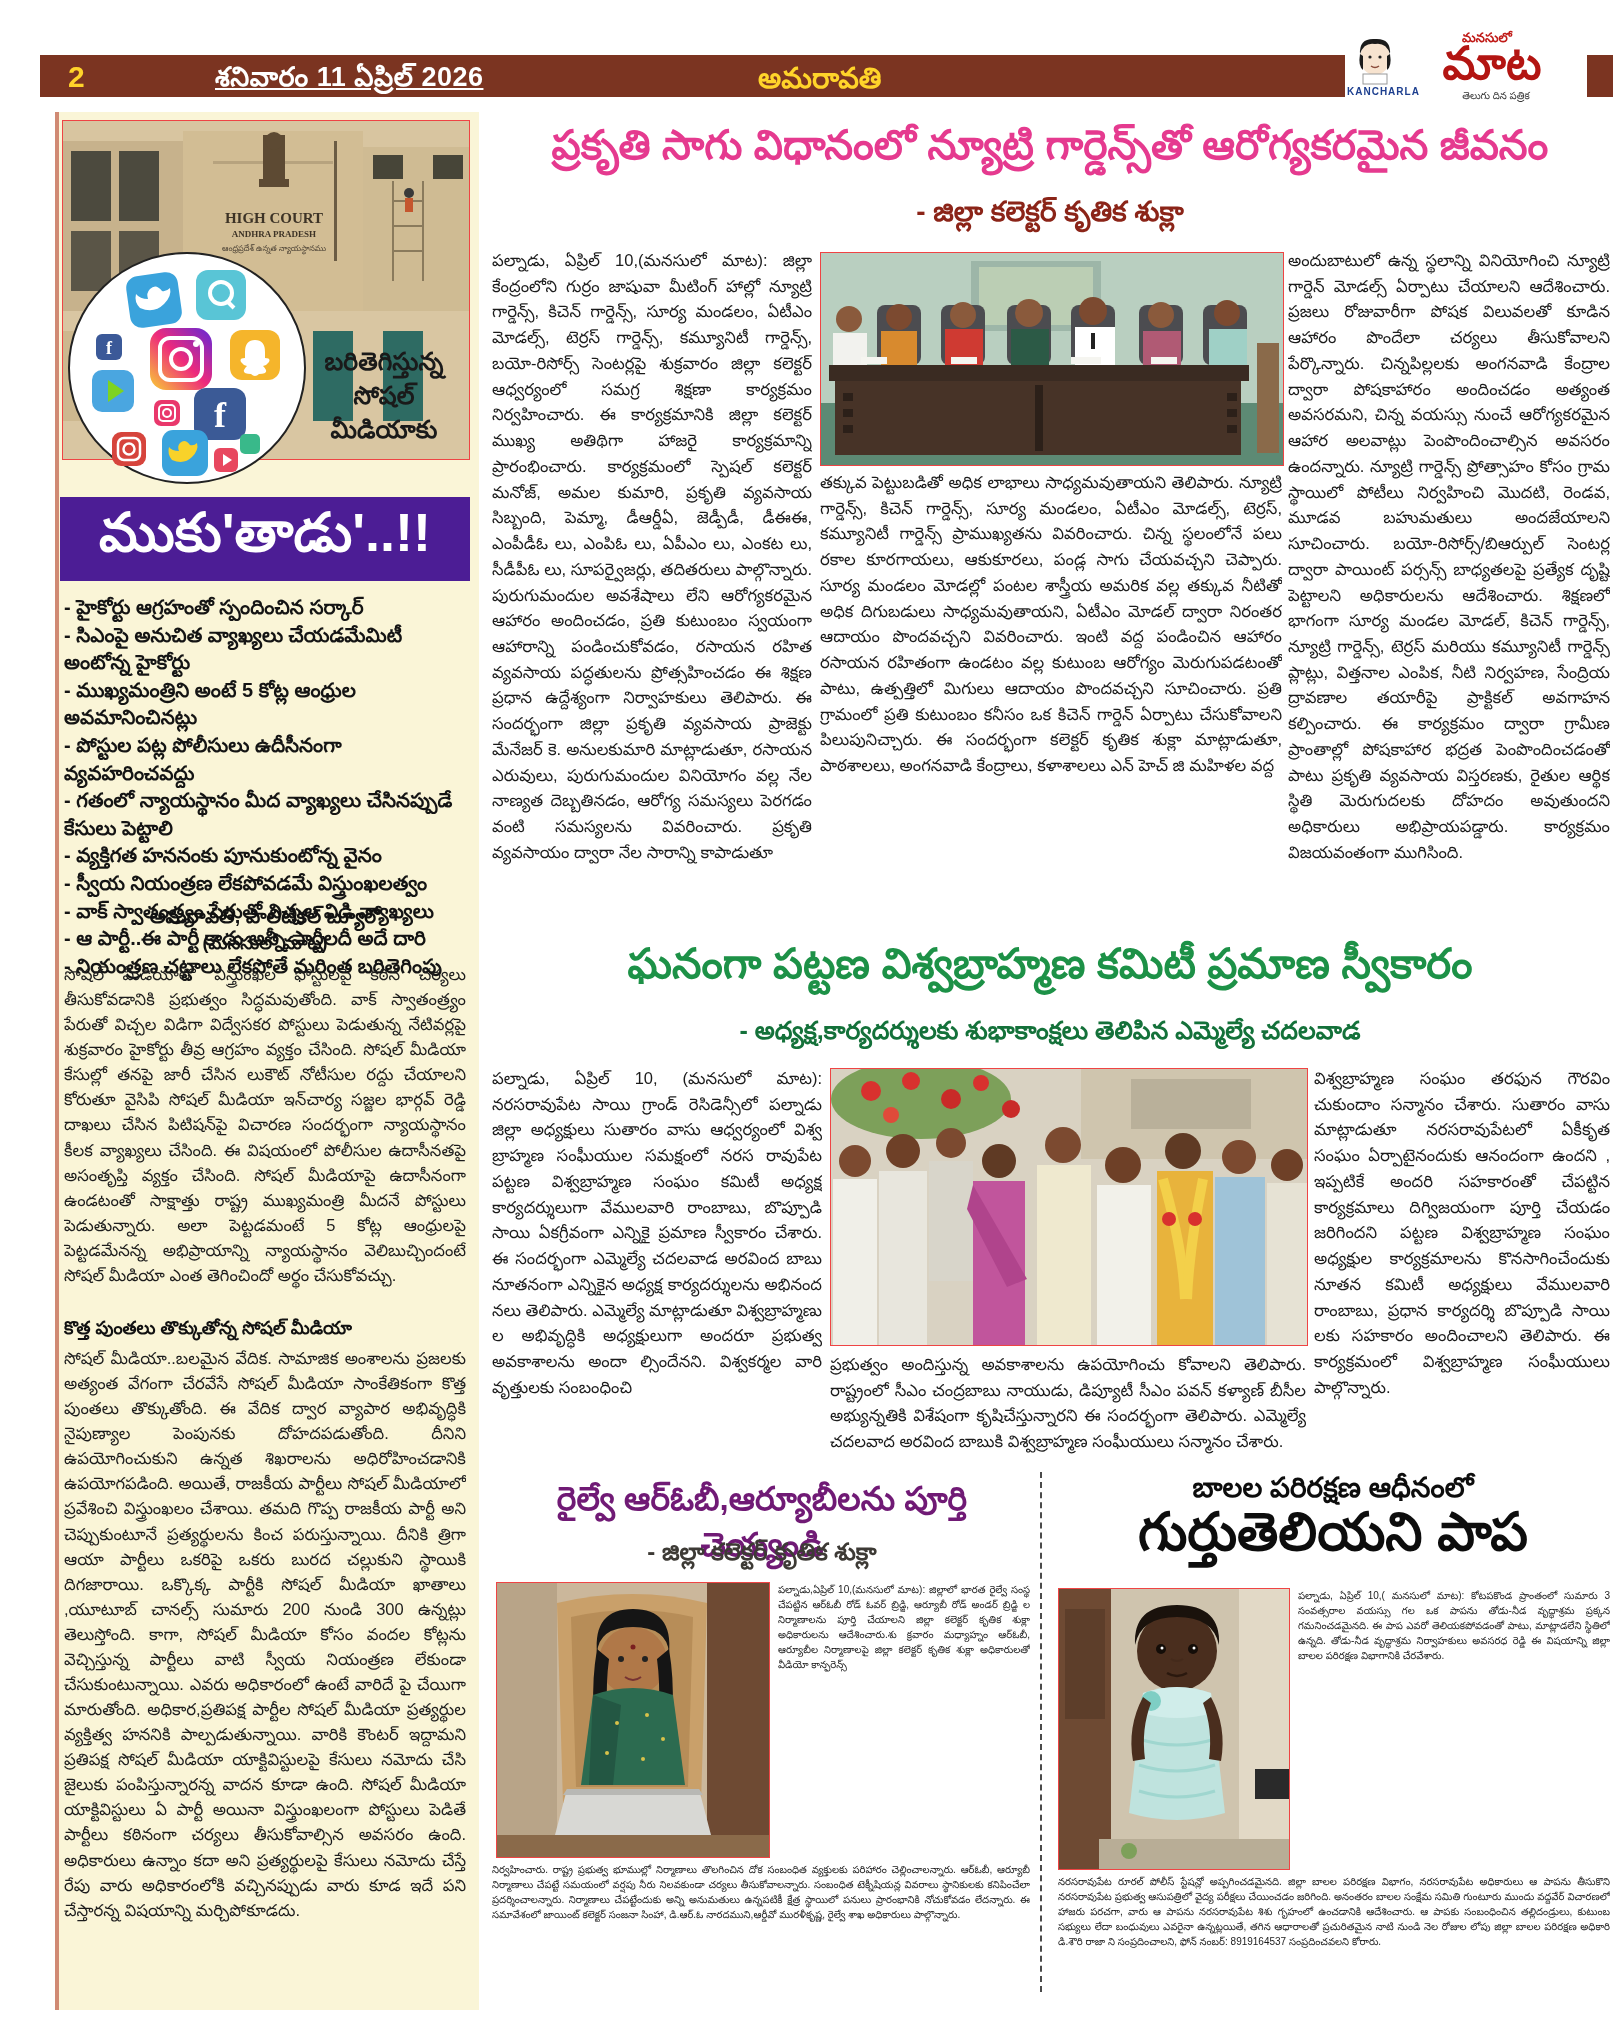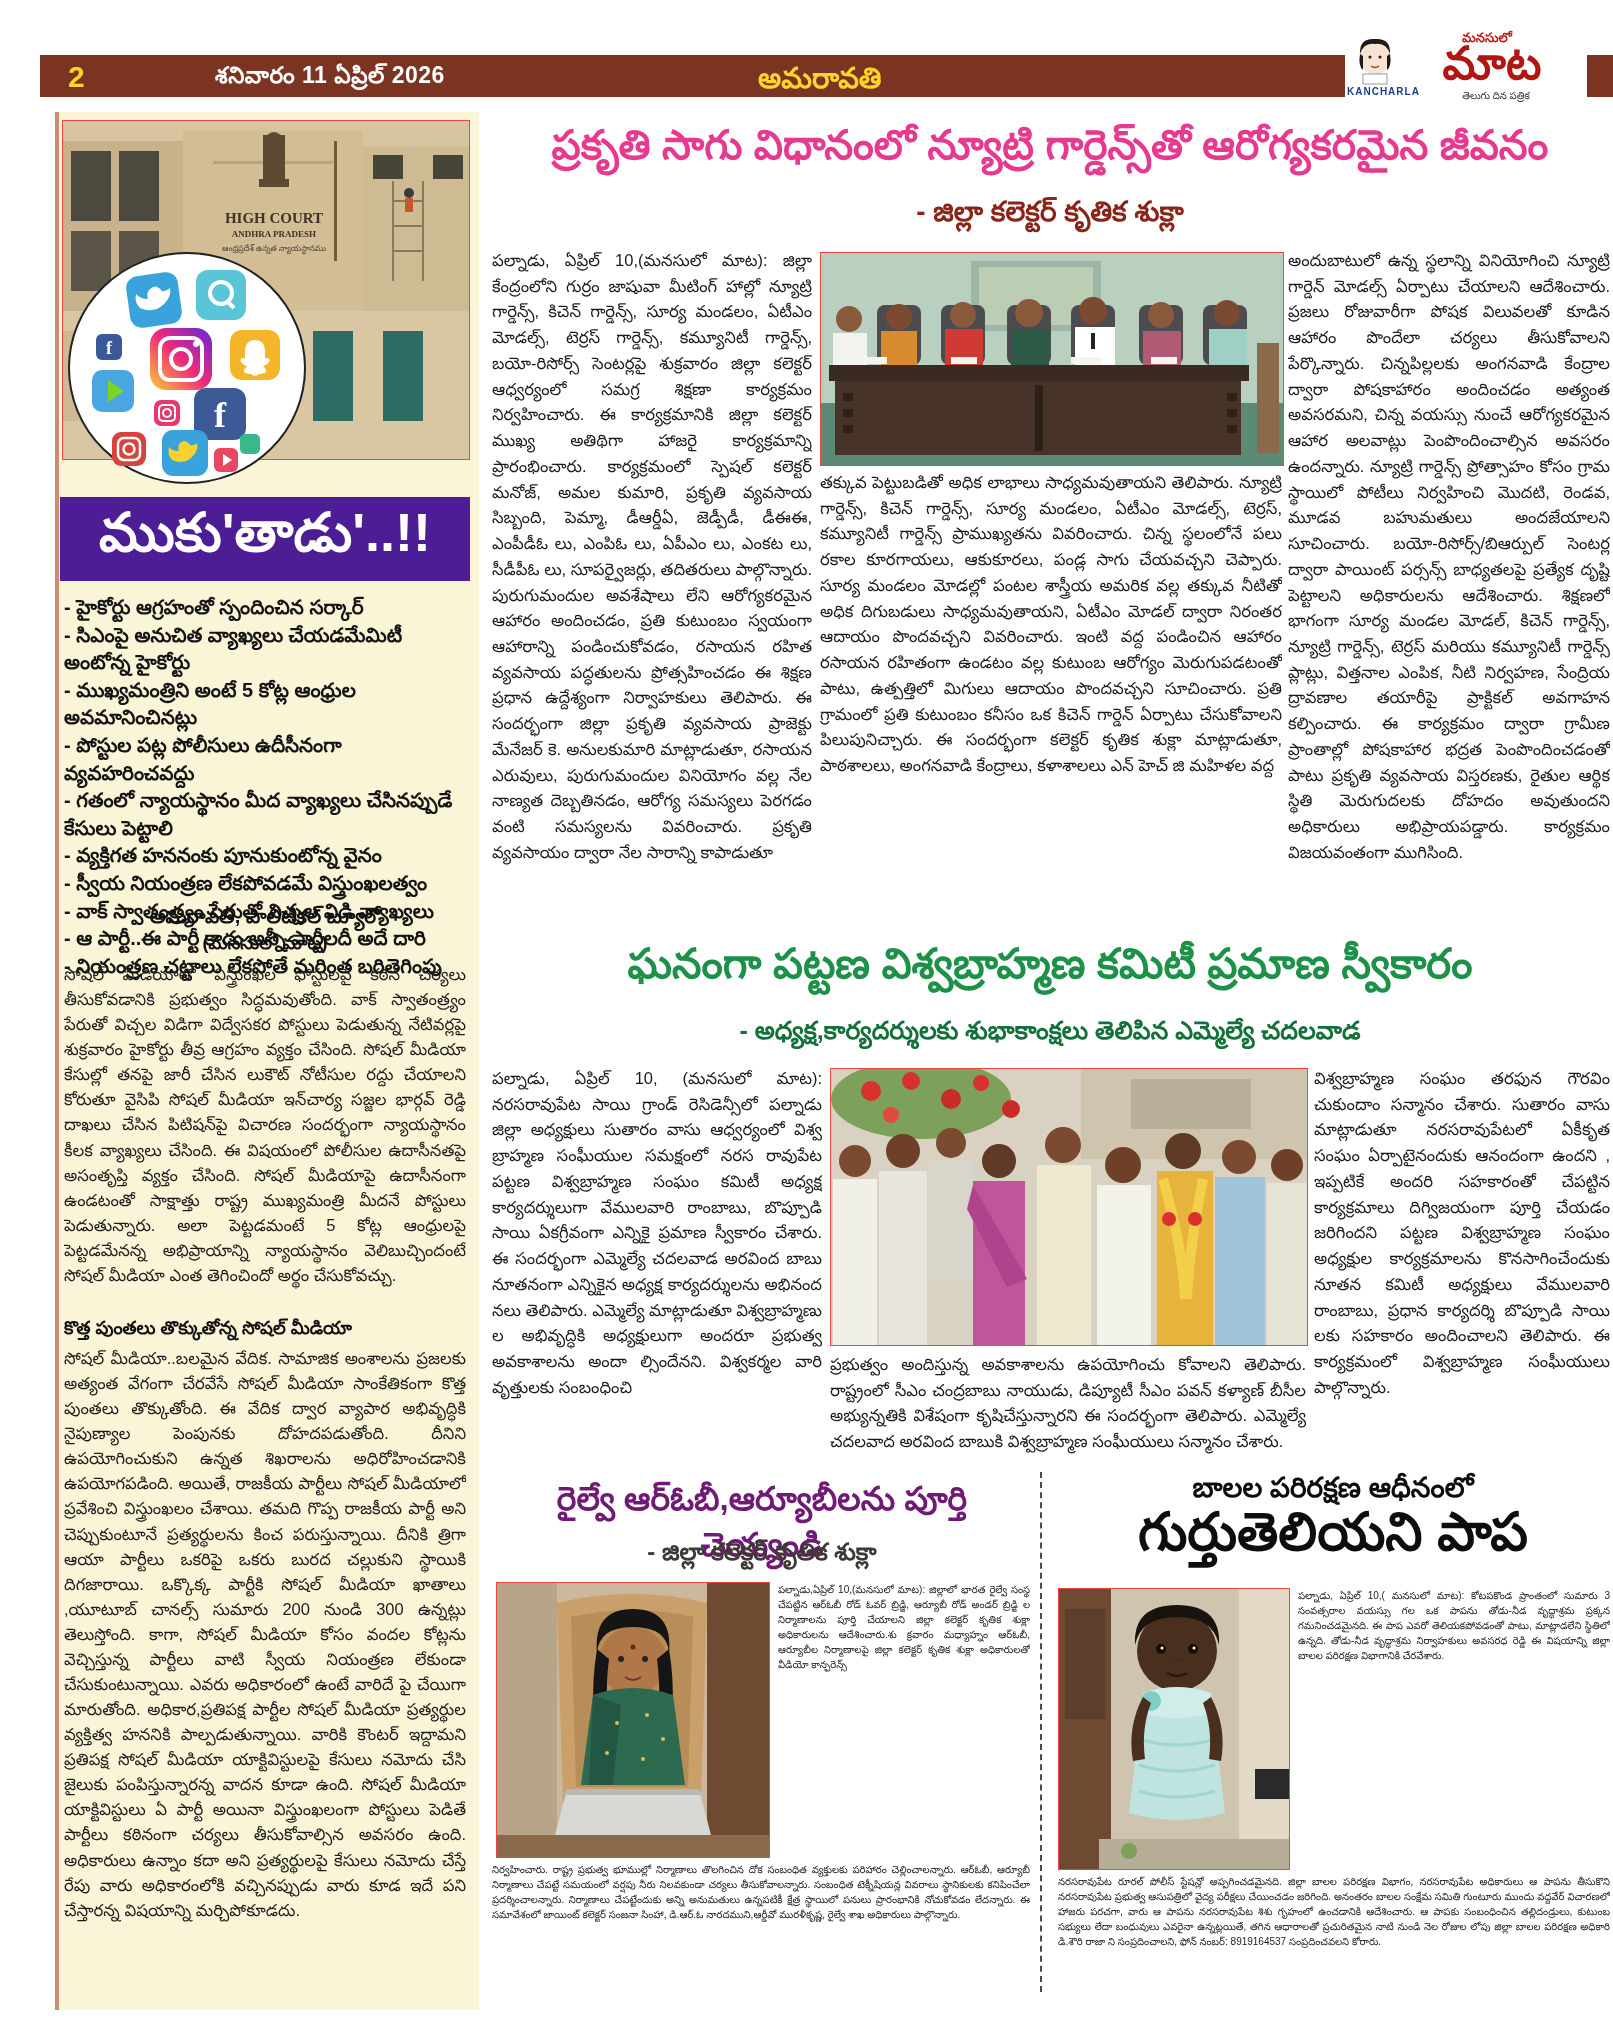--- a/index.html
+++ b/index.html
@@ -2,21 +2,21 @@
 <html><head>
 <meta charset="utf-8">
 <style>
   html,body{margin:0;padding:0;background:#e8e8e8;}
   #page{position:relative;width:1613px;height:2026px;background:#ffffff;overflow:hidden;
         font-family:"Liberation Sans","DejaVu Sans",sans-serif;color:#111;}
   .abs{position:absolute;}
   
   .hbar{background:#7b3421;}
   .pagenum{color:#ffd42a;font-weight:bold;font-size:30px;}
-  .hdate{color:#ffffff;font-weight:bold;font-size:23px;letter-spacing:.5px;}
+  .hdate{color:#ffffff;font-weight:bold;font-size:27px;letter-spacing:.5px;text-decoration:underline;}
   .hcity{color:#ffd42a;font-weight:bold;font-size:29px;}
   .logo-panel{background:#ffffff;text-align:center;}
   .brand-small{color:#c01a17;font-size:13px;font-weight:bold;}
   .brand-big{color:#b31512;font-size:46px;font-weight:bold;line-height:.95;}
   .publisher{color:#1d3f8f;font-size:10px;font-weight:bold;letter-spacing:1px;}
   .tagline{color:#333;font-size:10px;}
   
   .leftcol{background:#faf5d7;border-left:4px solid #d08a74;overflow:hidden;}
   .capt{font-size:25px;font-weight:bold;color:#1a1a1a;text-align:center;line-height:1.35;}
   .blackbox{background:#4c1d95;color:#fff;display:flex;align-items:center;justify-content:center;}
@@ -160,20 +160,21 @@
       <rect x="44" y="180" width="34" height="34" rx="9" fill="#d6443c"></rect>
       <rect x="50" y="186" width="22" height="22" rx="6" fill="none" stroke="#fff" stroke-width="2.5"></rect>
         <circle cx="61" cy="197" r="5.5" fill="none" stroke="#fff" stroke-width="2.5"></circle>
 
       <rect x="146" y="196" width="24" height="24" rx="6" fill="#e8475f"></rect>
       <path d="M155 202 l9 6 -9 6z" fill="#fff"></path>
 
       <rect x="172" y="182" width="20" height="20" rx="5" fill="#39b98a"></rect>
     </svg>
   </div>
+  <div class="abs capt" style="left:300px;top:345px;width:168px;">బరితెగిస్తున్న సోషల్ మీడియాకు</div>
 
   <div class="abs blackbox" style="left:60px;top:497px;width:410px;height:84px;">
     <span>ముకు'తాడు'..!!</span>
   </div>
 
   <div class="abs" style="left:64px;top:594px;width:406px;">
     <div class="bullet">- హైకోర్టు ఆగ్రహంతో స్పందించిన సర్కార్</div>
     <div class="bullet">- సిఎంపై అనుచిత వ్యాఖ్యలు చేయడమేమిటీ అంటోన్న హైకోర్టు</div>
     <div class="bullet">- ముఖ్యమంత్రిని అంటే 5 కోట్ల ఆంధ్రుల అవమానించినట్లు</div>
     <div class="bullet">- పోస్టుల పట్ల పోలీసులు ఉదీసీనంగా వ్యవహరించవద్దు</div>

